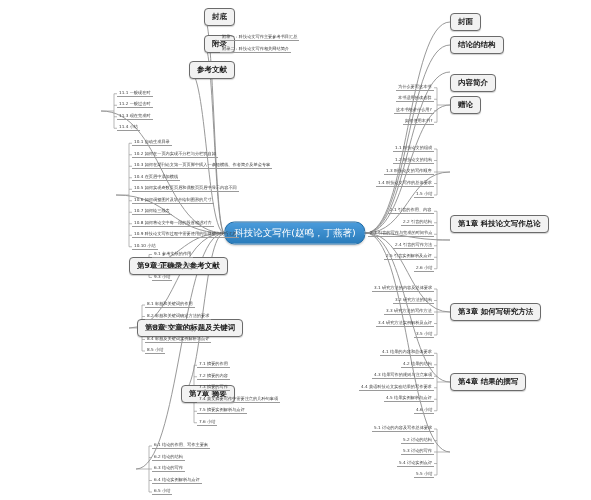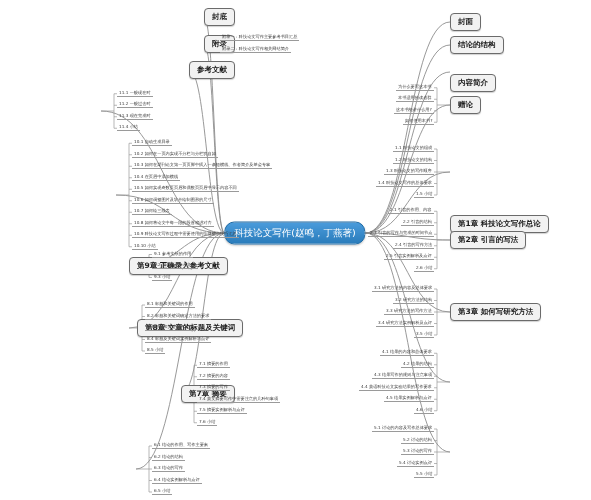--- a/index.html
+++ b/index.html
@@ -173,33 +173,33 @@
     <div class="node leaf left" style="top: 82.75px; left: 396px; visibility: visible;">为什么要写这本书</div>
     <div class="node leaf left" style="top: 94.25px; left: 396px; visibility: visible;">本书适用的读者群</div>
     <div class="node leaf left" style="top: 105.75px; left: 394px; visibility: visible;">这本书能讲什么用?</div>
     <div class="node leaf left" style="top: 117.25px; left: 403px; visibility: visible;">如何使用本书?</div>
     <div class="node branch" style="top: 188px; transform: translateY(-50%); left: 450px; margin-top: 36px;">第1章  科技论文写作总论</div>
     <div class="node leaf left" style="top: 144px; left: 393px; visibility: visible;">1.1  科技论文的组成</div>
     <div class="node leaf left" style="top: 155.5px; left: 393px; visibility: visible;">1.2  科技论文的结构</div>
     <div class="node leaf left" style="top: 167px; left: 384px; visibility: visible;">1.3  科技论文的写作顺序</div>
     <div class="node leaf left" style="top: 178.5px; left: 376px; visibility: visible;">1.4  科技论文写作的总体要求</div>
     <div class="node leaf left" style="top: 190px; left: 414px; visibility: visible;">1.5  小结</div>
-    <div class="node branch" style="top: 240px; transform: translateY(-50%); left: 450px;">第2章  引言的写法</div>
     <div class="node leaf left" style="top: 206.25px; left: 388px; visibility: visible;">2.1  引言的作用、内容</div>
     <div class="node leaf left" style="top: 217.75px; left: 401px; visibility: visible;">2.2  引言的结构</div>
     <div class="node leaf left" style="top: 229.25px; left: 368px; visibility: visible;">2.3  引言的写作与完成的时间节点</div>
     <div class="node leaf left" style="top: 240.75px; left: 393px; visibility: visible;">2.4  引言的写作方法</div>
     <div class="node leaf left" style="top: 252.25px; left: 384px; visibility: visible;">2.5  引言实例解析及点评</div>
     <div class="node leaf left" style="top: 263.75px; left: 414px; visibility: visible;">2.6  小结</div>
     <div class="node branch" style="top: 312px; transform: translateY(-50%); left: 450px;">第3章  如何写研究方法</div>
     <div class="node leaf left" style="top: 284px; left: 372px; visibility: visible;">3.1  研究方法的内容及总体要求</div>
     <div class="node leaf left" style="top: 295.5px; left: 393px; visibility: visible;">3.2  研究方法的结构</div>
     <div class="node leaf left" style="top: 307px; left: 384px; visibility: visible;">3.3  研究方法的写作方法</div>
     <div class="node leaf left" style="top: 318.5px; left: 376px; visibility: visible;">3.4  研究方法实例解析及点评</div>
     <div class="node leaf left" style="top: 330px; left: 414px; visibility: visible;">3.5  小结</div>
+    <div class="node branch" style="top: 382px; transform: translateY(-50%); left: 450px;">第4章  结果的撰写</div>
     <div class="node leaf left" style="top: 348.25px; left: 380px; visibility: visible;">4.1  结果的内容和总体要求</div>
     <div class="node leaf left" style="top: 359.75px; left: 401px; visibility: visible;">4.2  结果的结构</div>
     <div class="node leaf left" style="top: 371.25px; left: 372px; visibility: visible;">4.3  结果写作的规则与注意事项</div>
     <div class="node leaf left" style="top: 382.75px; left: 359px; visibility: visible;">4.4  英语科技论文实验结果的写作要求</div>
     <div class="node leaf left" style="top: 394.25px; left: 384px; visibility: visible;">4.5  结果实例解析与点评</div>
     <div class="node leaf left" style="top: 405.75px; left: 414px; visibility: visible;">4.6  小结</div>
     <div class="node leaf left" style="top: 424px; left: 372px; visibility: visible;">5.1  讨论的内容及写作总体要求</div>
     <div class="node leaf left" style="top: 435.5px; left: 401px; visibility: visible;">5.2  讨论的结构</div>
     <div class="node leaf left" style="top: 447px; left: 401px; visibility: visible;">5.3  讨论的写作</div>
     <div class="node leaf left" style="top: 458.5px; left: 397px; visibility: visible;">5.4  讨论实例点评</div>

